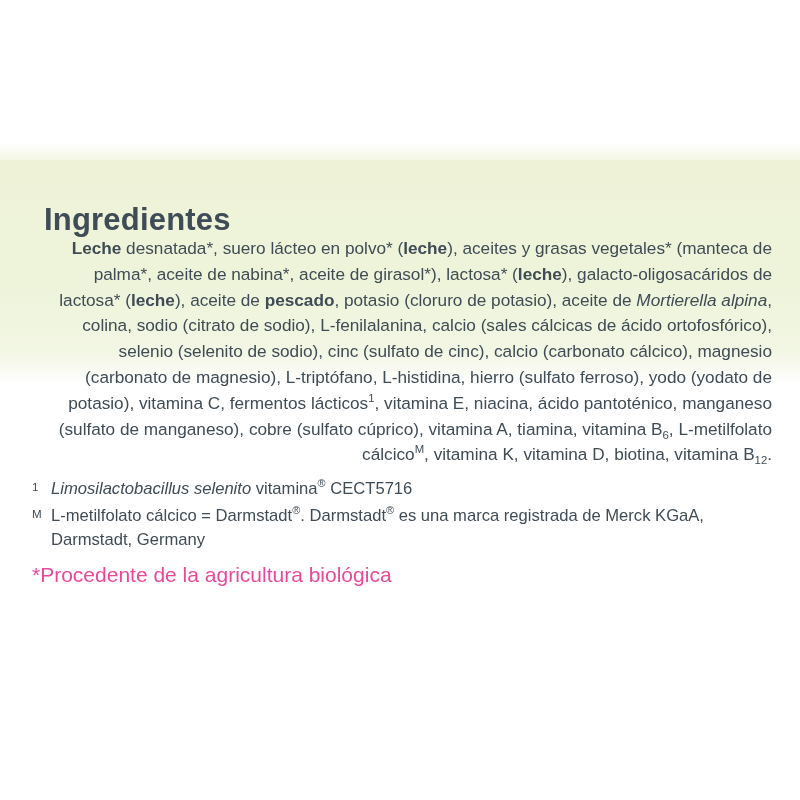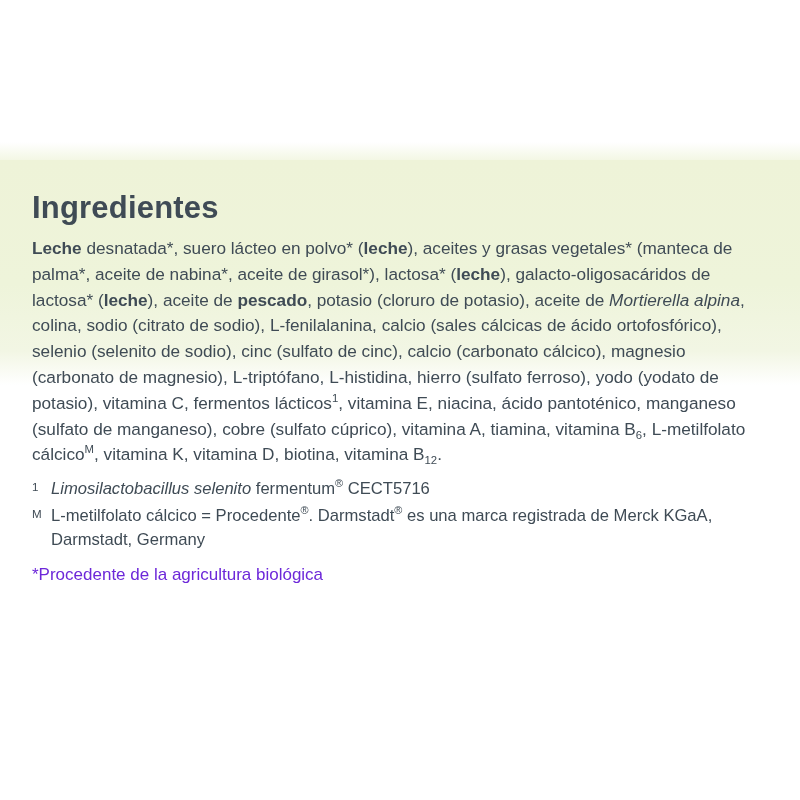--- a/index.html
+++ b/index.html
@@ -39,40 +39,40 @@
     top: -18px;
     width: 800px;
     height: 26px;
     background: linear-gradient(180deg, rgba(238,243,216,0) 0%, #eef3d8 100%);
   }
 
   h1.title {
     position: absolute;
     top: 190px;
     left: 32px;
-    margin: 0;
+    margin: 12px;
     font-size: 31px;
     font-weight: bold;
     color: #3f4b55;
     letter-spacing: 0.2px;
   }
 
   .body-block {
     position: absolute;
     top: 236px;
     left: 32px;
     width: 740px;
   }
 
   p.paragraph {
     margin: 0;
     font-size: 17.2px;
     line-height: 25.8px;
     color: #3f4b55;
-    text-align: left;
+    text-align: right;
   }
 
   .b { font-weight: bold; }
   .i { font-style: italic; }
 
   sup {
     font-size: 0.66em;
     vertical-align: super;
     line-height: 0;
   }
@@ -96,49 +96,49 @@
     width: 19px;
     flex: 0 0 19px;
     font-size: 11.6px;
     line-height: 18px;
     padding-top: 1px;
   }
   .fn-text {
     flex: 1 1 auto;
   }
   .asterisk-note {
-    font-size: 17px;
+    font-size: 21px;
     line-height: 24.5px;
-    color: #6d28d9;
+    color: #ec4899;
     margin-top: 10px;
   }
 </style>
 </head>
 <body>
 
 <div class="page">
 
   <div class="green-wash"></div>
 
   <h1 class="title">Ingredientes</h1>
 
   <div class="body-block">
 
     <p class="paragraph"><span class="b">Leche</span><span> desnatada*, suero lácteo en polvo* (</span><span class="b">leche</span><span>), aceites y grasas vegetales* (manteca de palma*, aceite de nabina*, aceite de girasol*), lactosa* (</span><span class="b">leche</span><span>), galacto-oligosacáridos de lactosa* (</span><span class="b">leche</span><span>), aceite de </span><span class="b">pescado</span><span>, potasio (cloruro de potasio), aceite de </span><span class="i">Mortierella alpina</span><span>, colina, sodio (citrato de sodio), L-fenilalanina, calcio (sales cálcicas de ácido ortofosfórico), selenio (selenito de sodio), cinc (sulfato de cinc), calcio (carbonato cálcico), magnesio (carbonato de magnesio), L-triptófano, L-histidina, hierro (sulfato ferroso), yodo (yodato de potasio), vitamina C, fermentos lácticos</span><sup>1</sup><span>, vitamina E, niacina, ácido pantoténico, manganeso (sulfato de manganeso), cobre (sulfato cúprico), vitamina A, tiamina, vitamina B</span><sub>6</sub><span>, L-metilfolato cálcico</span><sup>M</sup><span>, vitamina K, vitamina D, biotina, vitamina B</span><sub>12</sub><span>.</span></p>
 
     <div class="footnotes">
 
       <div class="footnote">
         <span class="fn-marker">1</span>
-        <span class="fn-text"><span class="i">Limosilactobacillus selenito</span><span> fermentum</span><sup>®</sup><span> CECT5716</span></span>
+        <span class="fn-text"><span class="i">Limosilactobacillus selenito</span><span> vitamina</span><sup>®</sup><span> CECT5716</span></span>
       </div>
 
       <div class="footnote">
         <span class="fn-marker">M</span>
-        <span class="fn-text"><span>L-metilfolato cálcico = Procedente</span><sup>®</sup><span>. Darmstadt</span><sup>®</sup><span> es una marca registrada de Merck KGaA, Darmstadt, Germany</span></span>
+        <span class="fn-text"><span>L-metilfolato cálcico = Darmstadt</span><sup>®</sup><span>. Darmstadt</span><sup>®</sup><span> es una marca registrada de Merck KGaA, Darmstadt, Germany</span></span>
       </div>
 
     </div>
 
     <div class="asterisk-note">*Procedente de la agricultura biológica</div>
 
   </div>
 </div>
 
 </body></html>

